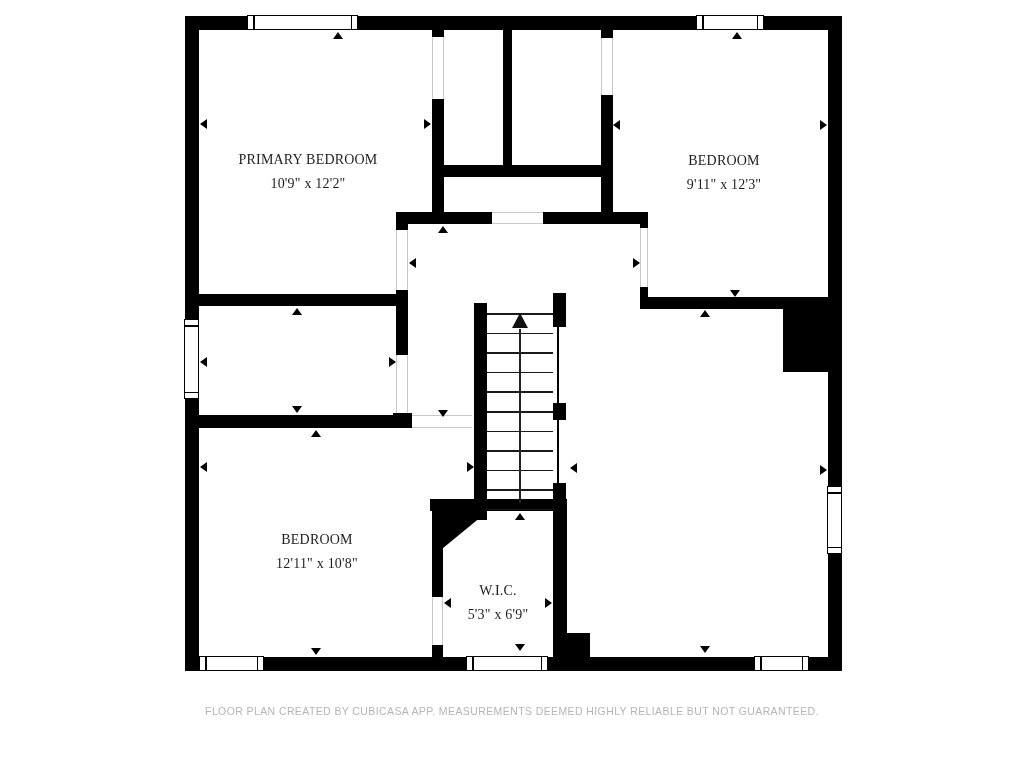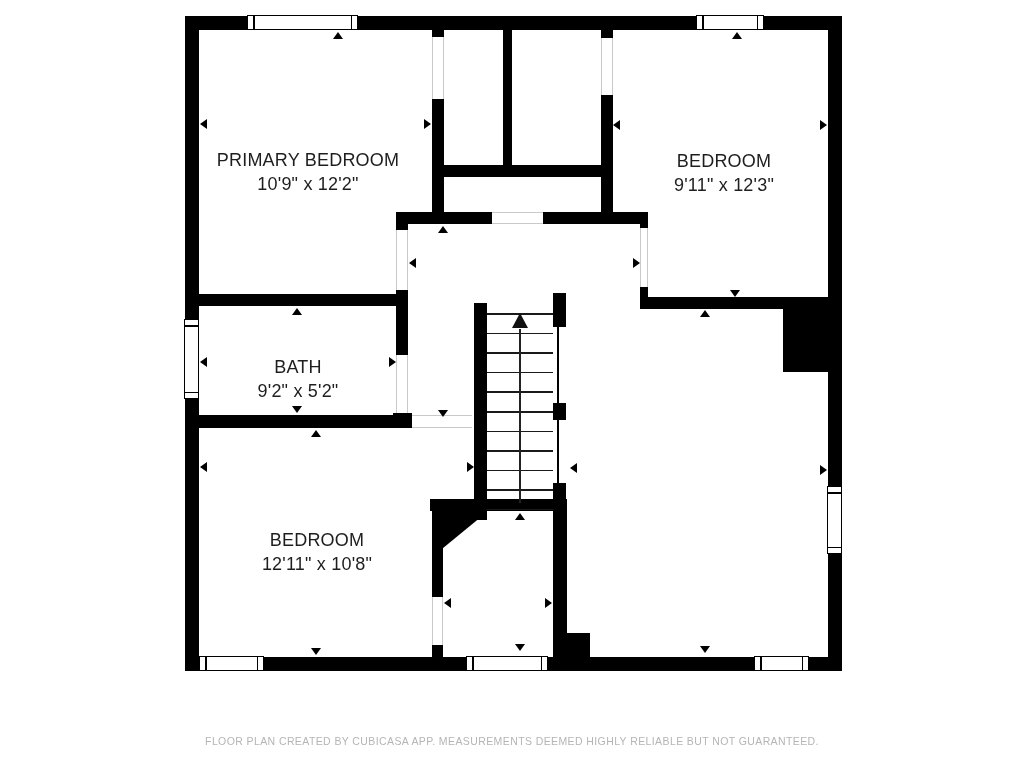--- a/index.html
+++ b/index.html
@@ -11,26 +11,26 @@
   .door{position:absolute;background:#fff;box-sizing:border-box;z-index:3;}
   .door.h{border-top:1px solid #c9c9c9;border-bottom:1px solid #c9c9c9;}
   .door.v{border-left:1px solid #c9c9c9;border-right:1px solid #c9c9c9;}
   .treads{position:absolute;background:repeating-linear-gradient(180deg,#1a1a1a 0 1.5px,transparent 1.5px 19.6px);z-index:1;}
   .tick{position:absolute;width:0;height:0;z-index:4;}
   .tick.up{border-left:5px solid transparent;border-right:5px solid transparent;border-bottom:7px solid #000;}
   .tick.down{border-left:5px solid transparent;border-right:5px solid transparent;border-top:7px solid #000;}
   .tick.left{border-top:5px solid transparent;border-bottom:5px solid transparent;border-right:7px solid #000;}
   .tick.right{border-top:5px solid transparent;border-bottom:5px solid transparent;border-left:7px solid #000;}
   .room-label{position:absolute;transform:translate(-50%,-50%);text-align:center;z-index:5;
-              font-size:18px;line-height:24px;color:#1e1e1e;white-space:nowrap;letter-spacing:.2px;}
+              font-size:14px;line-height:24px;color:#1e1e1e;white-space:nowrap;letter-spacing:.2px;font-family:Liberation Serif, serif;}
   .diag{position:absolute;background:#000;clip-path:polygon(0 0,100% 0,100% 16%,18% 100%,0 100%);}
   .arrow-line{position:absolute;background:#222;z-index:2;}
   .arrow-head{position:absolute;width:0;height:0;border-left:8px solid transparent;
               border-right:8px solid transparent;border-bottom:15px solid #111;z-index:2;}
-  .footer{position:absolute;left:0;right:0;top:735px;text-align:center;font-size:10.5px;
+  .footer{position:absolute;left:0;right:0;top:705px;text-align:center;font-size:10.5px;
           color:#b5b5b5;letter-spacing:.4px;z-index:5;}
 </style>
 </head>
 <body>
 
 <div id="canvas">
 
   <div class="wall" style="left:185px;top:16px;width:657px;height:14px;"></div>
   <div class="wall" style="left:185px;top:657px;width:657px;height:14px;"></div>
   <div class="wall" style="left:185px;top:16px;width:14px;height:655px;"></div>
@@ -142,24 +142,24 @@
   <div class="tick down" style="left:515px;top:644px;"></div>
 
   <div class="room-label" style="left:308px;top:172px;">
     <div>PRIMARY BEDROOM</div>
     <div>10'9" x 12'2"</div>
   </div>
   <div class="room-label" style="left:724px;top:173px;">
     <div>BEDROOM</div>
     <div>9'11" x 12'3"</div>
   </div>
-  <div class="room-label" style="left:298px;top:379px;">
-    <div>BATH</div>
-    <div>9'2" x 5'2"</div>
-  </div>
   <div class="room-label" style="left:317px;top:552px;">
     <div>BEDROOM</div>
     <div>12'11" x 10'8"</div>
+  </div>
+  <div class="room-label" style="left:498px;top:603px;">
+    <div>W.I.C.</div>
+    <div>5'3" x 6'9"</div>
   </div>
 
   <div class="footer">FLOOR PLAN CREATED BY CUBICASA APP. MEASUREMENTS DEEMED HIGHLY RELIABLE BUT NOT GUARANTEED.</div>
 
 </div>
 
 </body></html>

